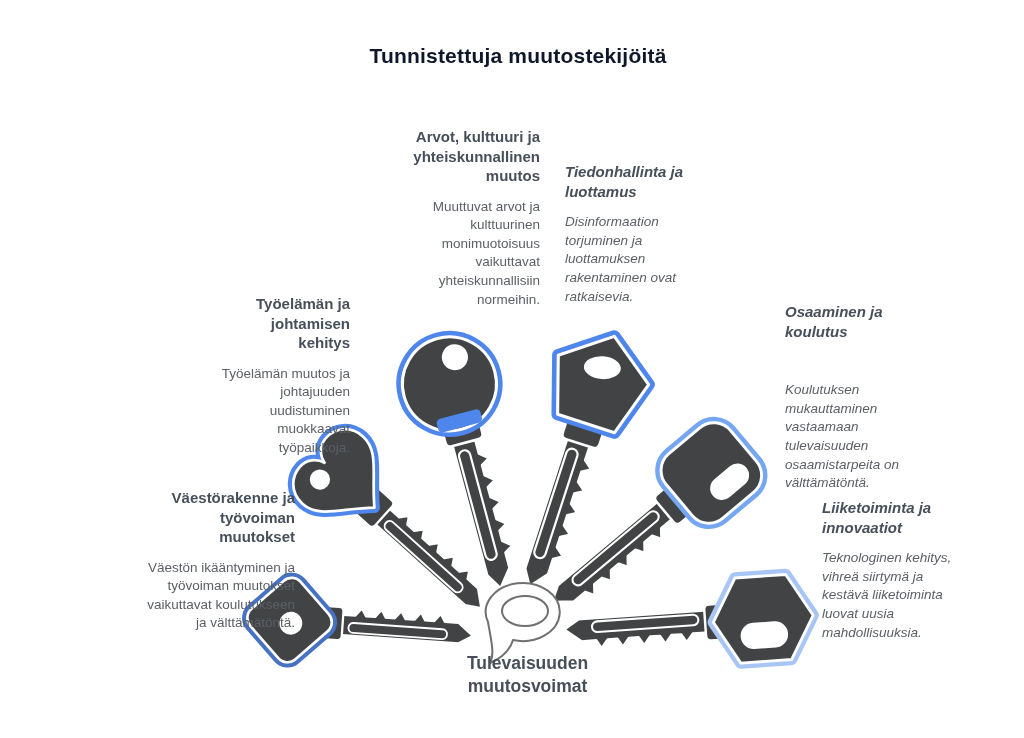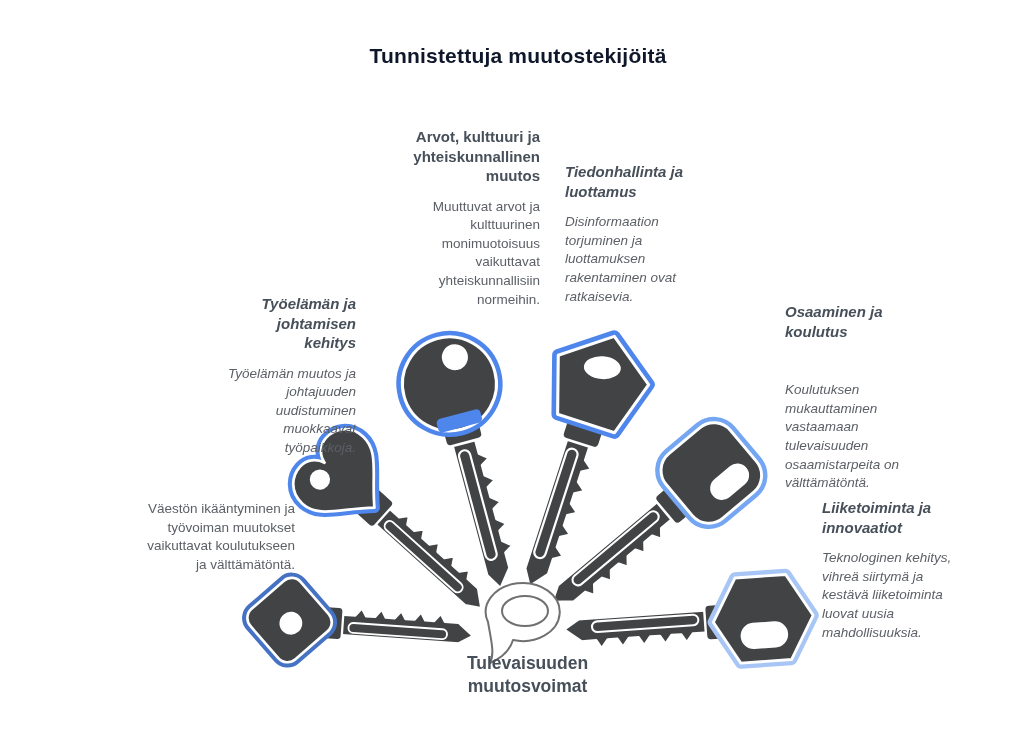--- a/index.html
+++ b/index.html
@@ -31,21 +31,21 @@
     white-space:pre-line;
   }
   .align-right{text-align:right;}
   .align-left{text-align:left;font-style:italic;}
 
   
   .f-arvot      {left:295px; top:127px; width:245px;}
   .f-arvot p    {width:175px; margin-left:auto;}
   .f-tiedon     {left:565px; top:162px; width:205px;}
   .f-tiedon p   {width:170px;}
-  .f-tyoelama   {left:151px; top:294px; width:205px;font-style:italic;}
+  .f-tyoelama   {left:145px; top:294px; width:205px;}
   .f-tyoelama h2{width:165px; margin-left:auto;}
   .f-tyoelama p {width:175px; margin-left:auto;}
   .f-osaaminen  {left:785px; top:302px; width:205px;}
   .f-osaaminen p{width:165px;margin-top:40px;}
   .f-vaesto     {left:55px;  top:488px; width:240px;}
   .f-vaesto h2  {width:195px; margin-left:auto;}
   .f-liike      {left:822px; top:498px; width:195px;}
 
   .center-label{
     position:absolute;left:415px;top:652px;width:225px;
@@ -159,20 +159,23 @@
 koulutus</h2>
     <p>Koulutuksen
 mukauttaminen
 vastaamaan
 tulevaisuuden
 osaamistarpeita on
 välttämätöntä.</p>
   </div>
 
   <div class="factor f-vaesto align-right">
+    <h2>Väestörakenne ja
+työvoiman
+muutokset</h2>
     <p>Väestön ikääntyminen ja
 työvoiman muutokset
 vaikuttavat koulutukseen
 ja välttämätöntä.</p>
   </div>
 
   <div class="factor f-liike align-left">
     <h2>Liiketoiminta ja
 innovaatiot</h2>
     <p>Teknologinen kehitys,

